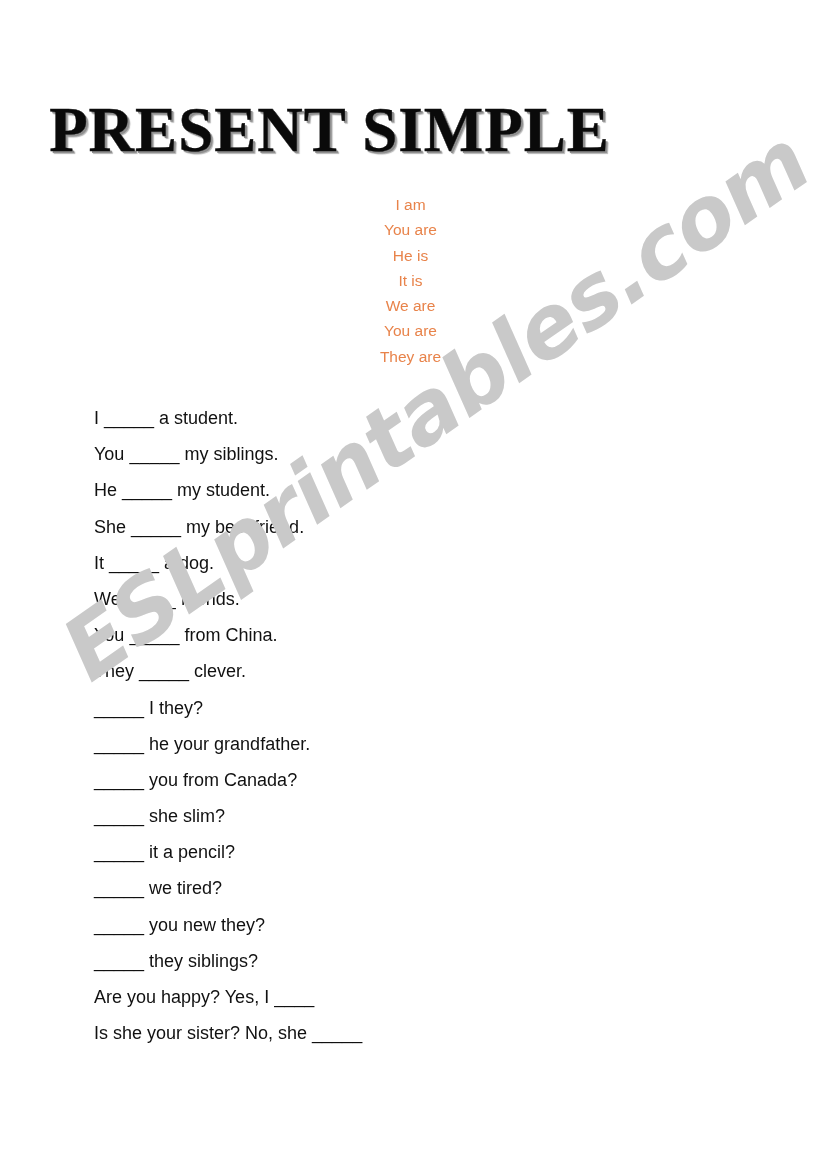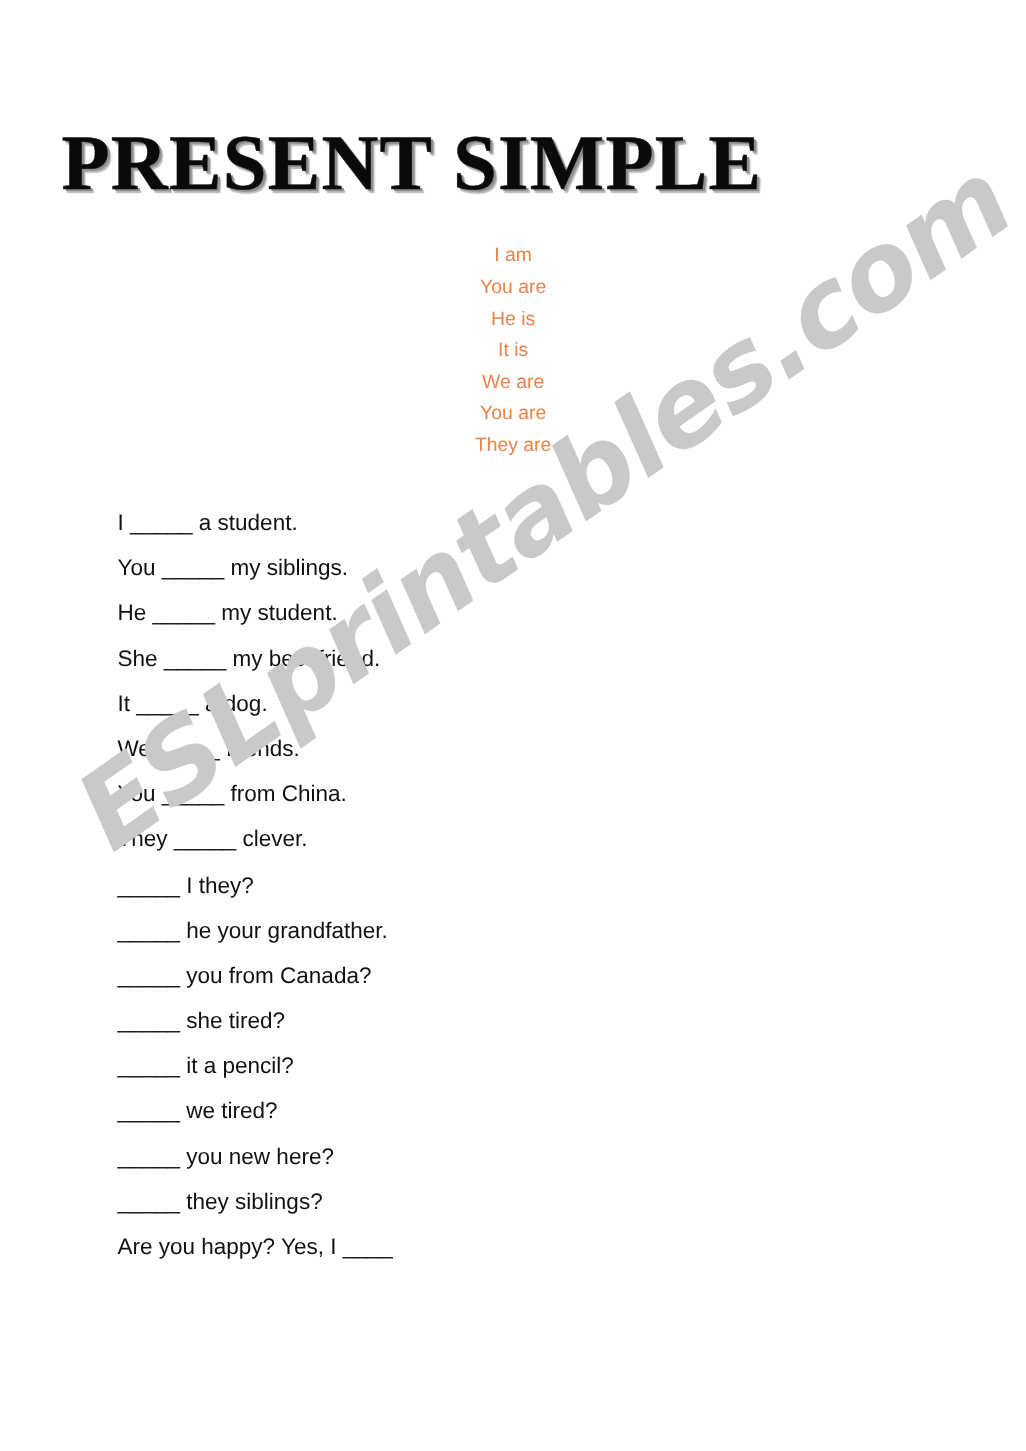--- a/index.html
+++ b/index.html
@@ -112,23 +112,24 @@
     <span class="ex-line">You _____ my siblings.</span>
     <span class="ex-line">He _____ my student.</span>
     <span class="ex-line">She _____ my best friend.</span>
     <span class="ex-line">It _____ a dog.</span>
     <span class="ex-line">We _____ friends.</span>
     <span class="ex-line">You _____ from China.</span>
     <span class="ex-line">They _____ clever.</span>
     <span class="ex-line">_____ I they?</span>
     <span class="ex-line">_____ he your grandfather.</span>
     <span class="ex-line">_____ you from Canada?</span>
-    <span class="ex-line">_____ she tired?</span>
+    <span class="ex-line">_____ she slim?</span>
     <span class="ex-line">_____ it a pencil?</span>
     <span class="ex-line">_____ we tired?</span>
-    <span class="ex-line">_____ you new here?</span>
+    <span class="ex-line">_____ you new they?</span>
     <span class="ex-line">_____ they siblings?</span>
     <span class="ex-line">Are you happy? Yes, I ____</span>
+    <span class="ex-line">Is she your sister? No, she _____</span>
   </div>
 
   <div class="watermark">ESLprintables.com</div>
 
 </div>
 
 </body></html>

